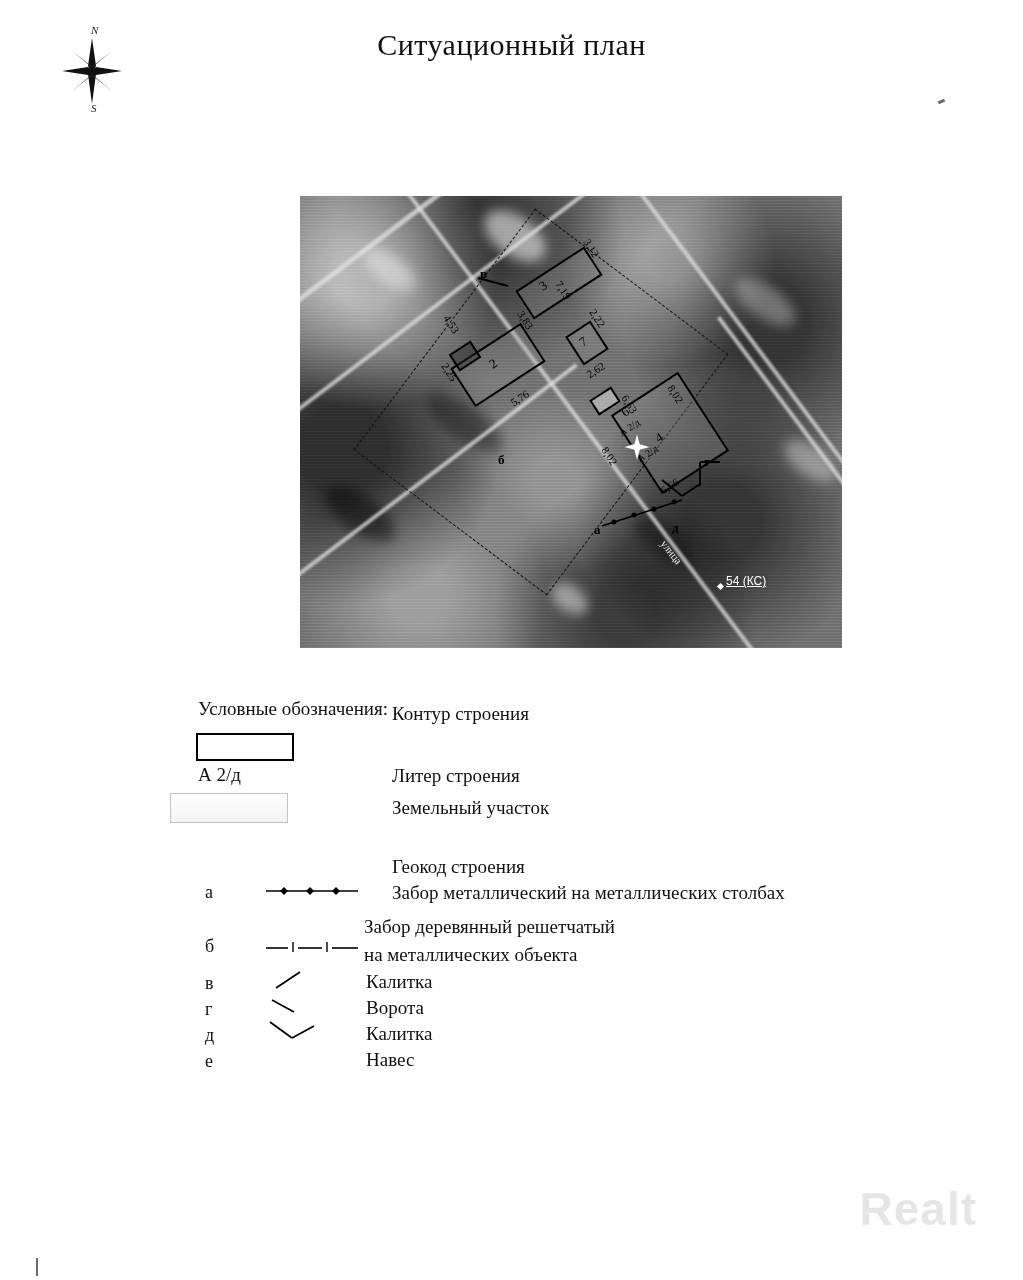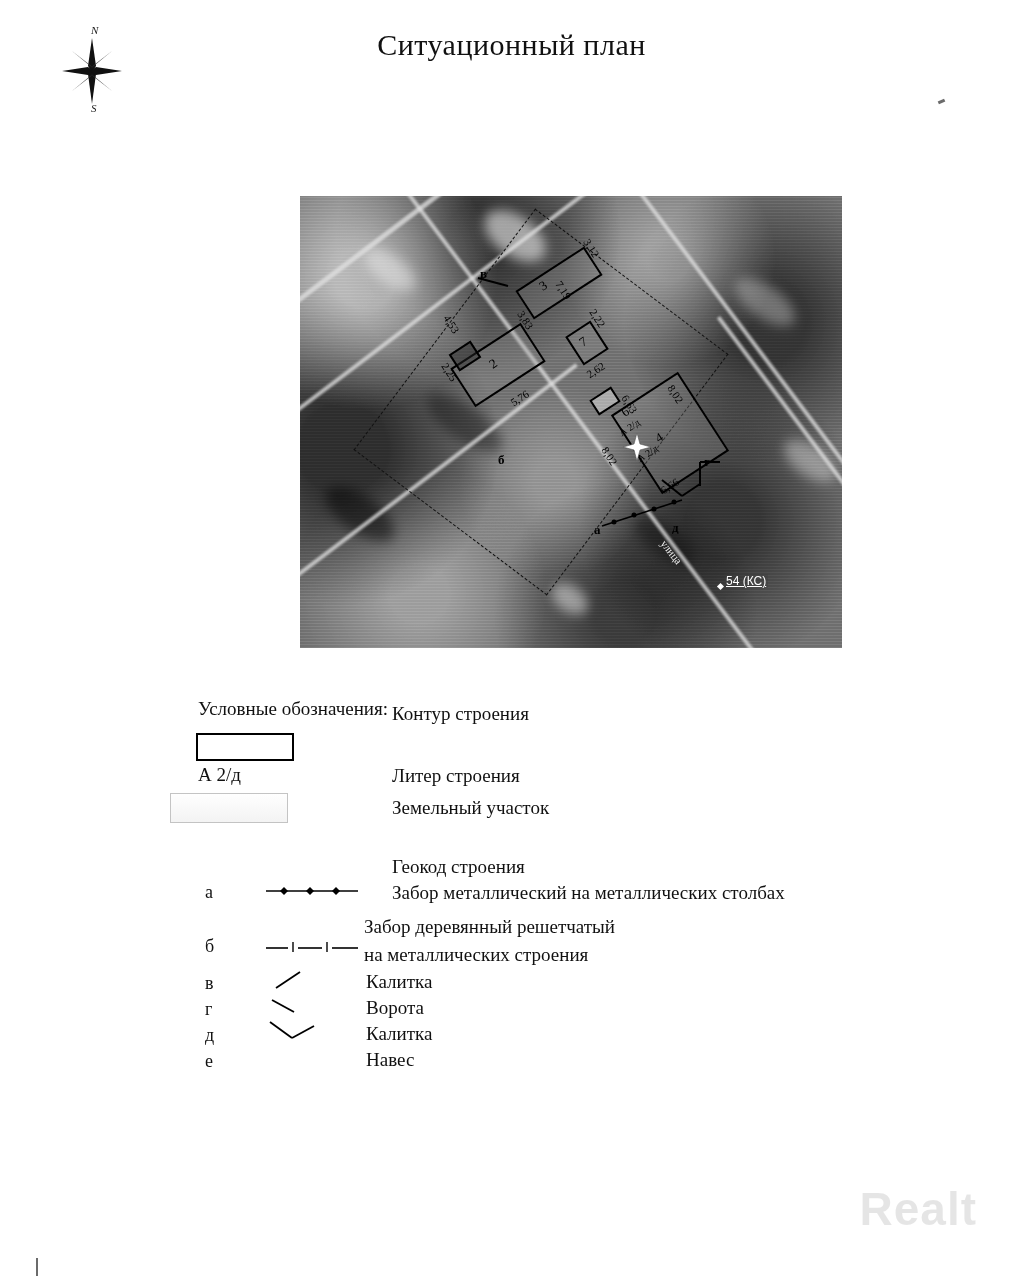--- a/index.html
+++ b/index.html
@@ -348,21 +348,21 @@
 
 <div class="legend-letter" style="left:205px;top:936px;">б</div>
 <svg class="sym" style="left:264px;top:940px;" width="98" height="14">
   <line x1="2" y1="8" x2="24" y2="8" stroke="#000" stroke-width="1.6"></line>
   <line x1="34" y1="8" x2="58" y2="8" stroke="#000" stroke-width="1.6"></line>
   <line x1="68" y1="8" x2="94" y2="8" stroke="#000" stroke-width="1.6"></line>
   <line x1="29" y1="2" x2="29" y2="12" stroke="#000" stroke-width="1.4"></line>
   <line x1="63" y1="2" x2="63" y2="12" stroke="#000" stroke-width="1.4"></line>
 </svg>
 <div class="legend-row-label" style="left:364px;top:916px;">Забор деревянный решетчатый</div>
-<div class="legend-row-label" style="left:364px;top:944px;">на металлических строения</div>
+<div class="legend-row-label" style="left:364px;top:944px;">на металлических объекта</div>
 
 <div class="legend-letter" style="left:205px;top:973px;">в</div>
 <svg class="sym" style="left:272px;top:970px;" width="40" height="22">
   <line x1="4" y1="18" x2="28" y2="2" stroke="#000" stroke-width="1.8"></line>
 </svg>
 <div class="legend-row-label" style="left:366px;top:971px;">Калитка</div>
 
 <div class="legend-letter" style="left:205px;top:999px;">г</div>
 <svg class="sym" style="left:268px;top:996px;" width="50" height="20">
   <line x1="4" y1="4" x2="26" y2="16" stroke="#000" stroke-width="1.8"></line>

